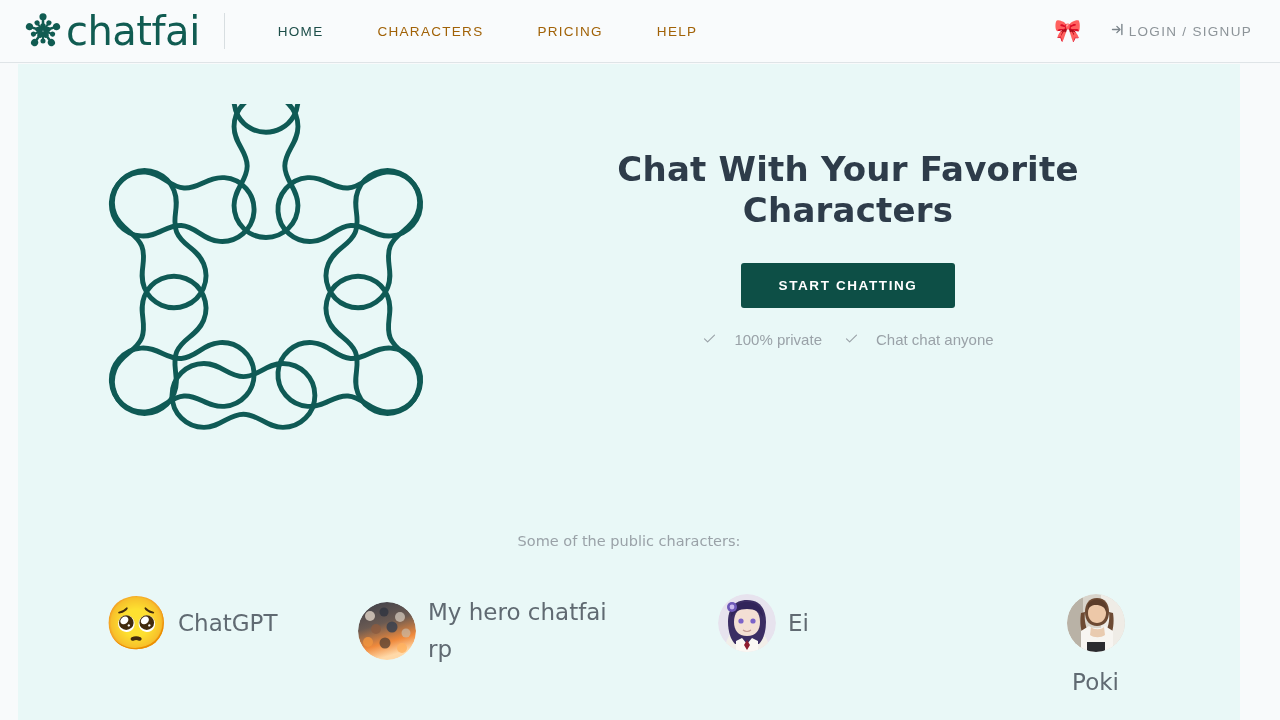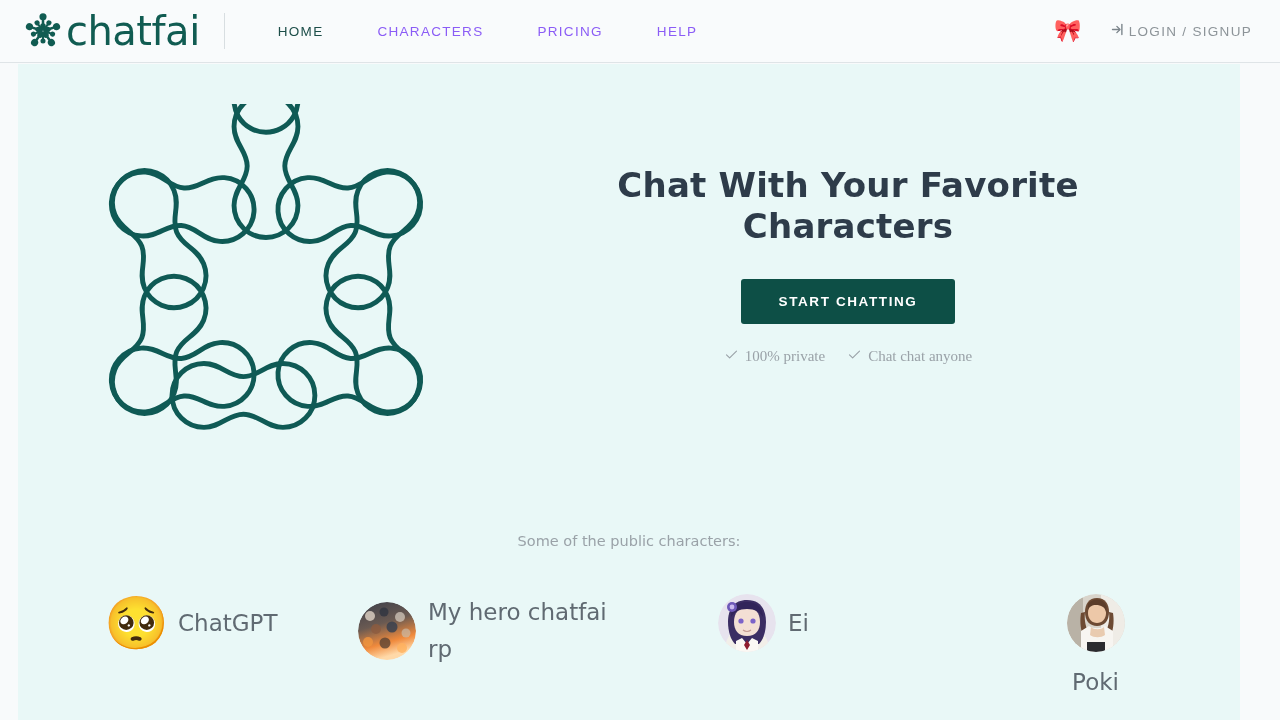--- a/index.html
+++ b/index.html
@@ -42,21 +42,21 @@
   }
   .brand-divider {
     width: 1px; height: 36px;
     background: #d8dee1;
     margin: 0 26px 0 24px;
   }
   .nav { display: flex; align-items: center; gap: 0px; }
   .nav-item {
     font-size: 13.5px;
     letter-spacing: 1.3px;
-    color: #8b5cf6;
+    color: #a16207;
     padding: 6px 27px;
     cursor: pointer;
     white-space: nowrap;
   }
   .nav-item.active { color: #1d4e49; }
 
   .header-right {
     margin-left: auto;
     display: flex; align-items: center;
     margin-right: 28px;
@@ -89,21 +89,21 @@
     position: absolute;
     left: 490px; top: 85px;
     width: 680px;
     text-align: center;
   }
   .hero-title {
     font-size: 34px;
     font-weight: 700;
     color: #2e3c4a;
     letter-spacing: 0.2px;
-    margin: 16px;
+    margin: 0;
     line-height: 1.2;
     font-family: "DejaVu Sans", sans-serif;
   }
   .hero-sub {
     margin: 30px auto 0;
     width: 636px;
     font-size: 16.5px;
     line-height: 35px;
     color: #9aa2a8;
     font-family: "DejaVu Sans", sans-serif;
@@ -122,23 +122,23 @@
     border-radius: 3px;
     cursor: pointer;
     font-family: "Liberation Sans", sans-serif;
   }
   .features {
     margin-top: 23px;
     display: flex; align-items: center; justify-content: center;
     gap: 22px;
   }
   .feature {
-    display: flex; align-items: center; gap: 6px;
+    display: flex; align-items: center; gap: 17px;
     color: #9aa2a8; font-size: 15px;
-    font-family: Liberation Serif, serif;
+    font-family: Liberation Sans, sans-serif;
   }
   .check { display: block; }
 
   
   .chars-label {
     position: absolute;
     left: 0; top: 469px;
     width: 1222px;
     text-align: center;
     font-size: 14.5px;

